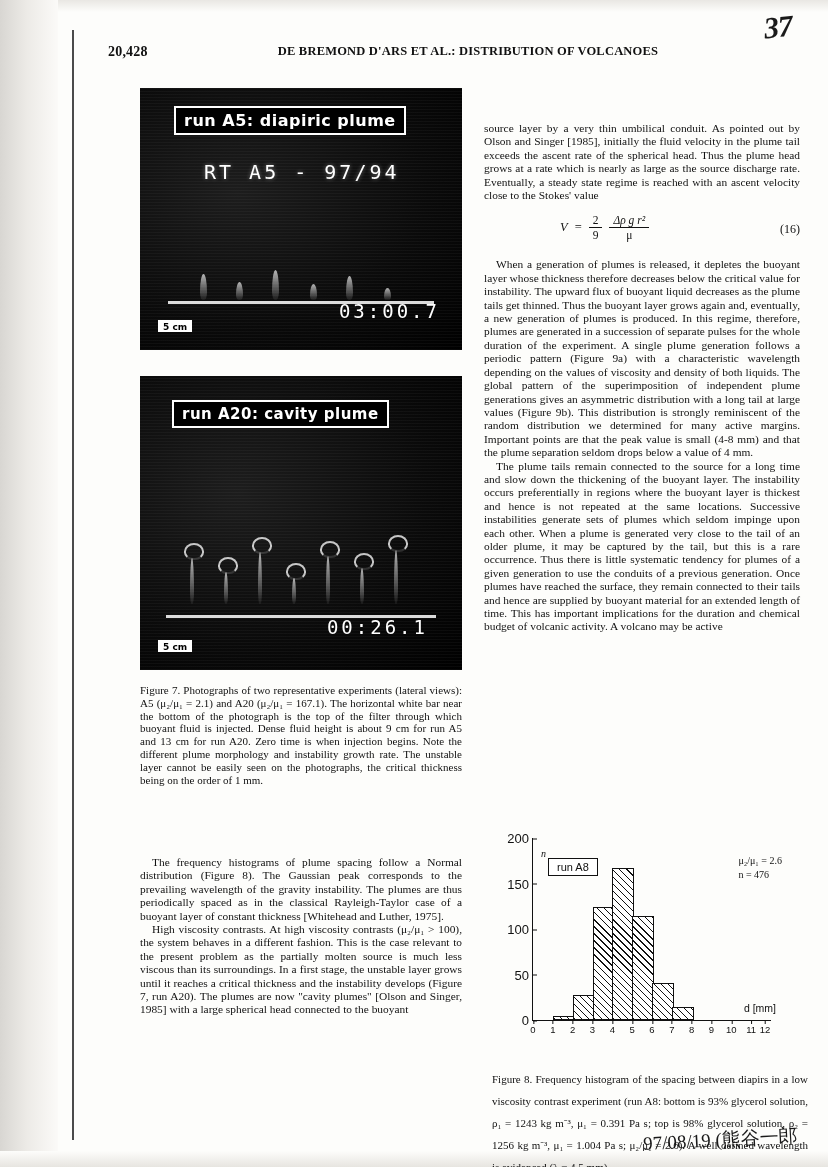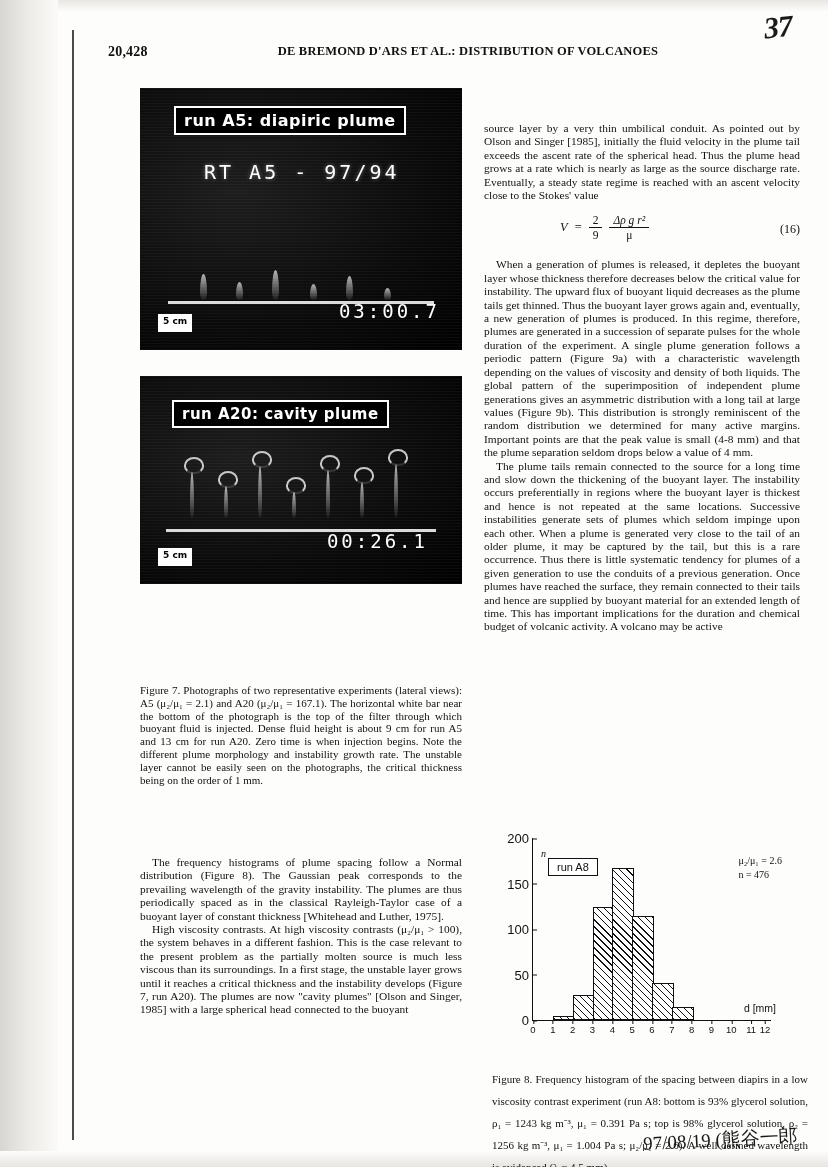--- a/index.html
+++ b/index.html
@@ -110,21 +110,21 @@
     overflow: hidden;
   }
   .photo-a5 {
     position: absolute;
     left: 140px; top: 88px;
     width: 322px; height: 262px;
   }
   .photo-a20 {
     position: absolute;
     left: 140px; top: 376px;
-    width: 322px; height: 208px;
+    width: 322px; height: 294px;
   }
   .ph-noise {
     position: absolute; inset: 0;
     background:
       repeating-linear-gradient(0deg, rgba(255,255,255,.035) 0 1px, rgba(0,0,0,0) 1px 3px),
       radial-gradient(ellipse at 30% 40%, #1d1d1d 0%, #0a0a0a 60%, #000 100%);
   }
   .ph-label {
     position: absolute;
     color: #fff;
@@ -163,21 +163,21 @@
   .ph-time.a5 { right: 22px; bottom: 28px; }
   .ph-time.a20 { right: 34px; bottom: 32px; }
   .ph-scale {
     position: absolute;
     left: 18px; bottom: 18px;
     background: #fff;
     color: #000;
     font-family: "DejaVu Sans", sans-serif;
     font-size: 9px;
     font-weight: bold;
-    padding: 3px 5px 6px 5px;
+    padding: 3px 5px 0 5px;
     line-height: 9px;
     text-align: center;
   }
   .ph-bar {
     position: absolute;
     height: 3px;
     background: #f2f2f2;
     opacity: .9;
   }
   .ph-bar.a5 { left: 28px; right: 28px; bottom: 46px; }

